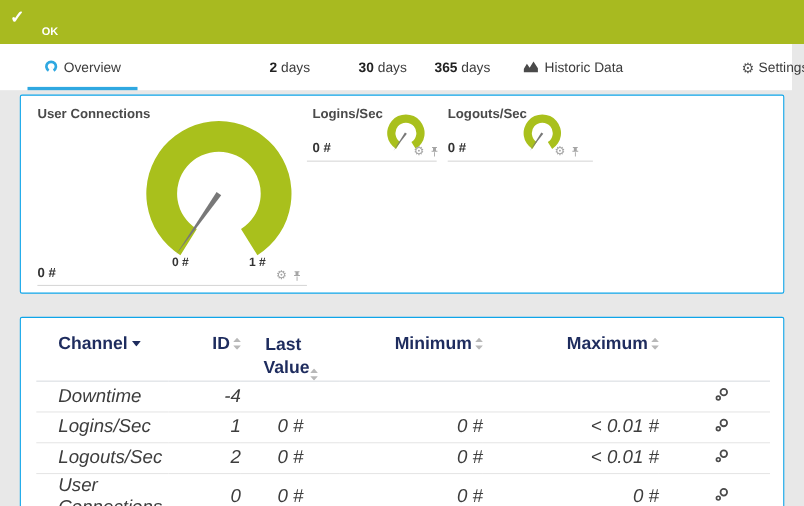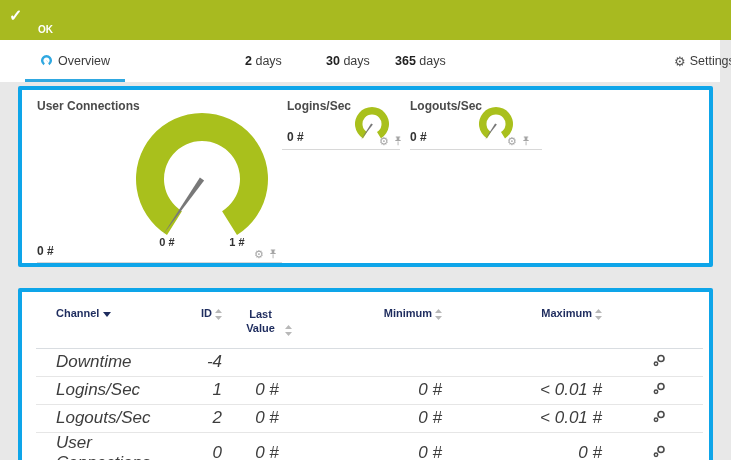--- a/index.html
+++ b/index.html
@@ -20,36 +20,36 @@
   
   .tabs { position:absolute; top:40px; left:0; width:720px; height:42px; background:#fff; }
   .tab { position:absolute; top:0; height:42px; line-height:42px; font-size:12.5px; color:#3c3c3c; cursor:pointer; white-space:nowrap; }
   .tab .ticon { vertical-align:middle; margin-right:5px; position:relative; top:-1px; }
   .tab.active { text-align:center; }
   .tab .underline { position:absolute; bottom:0; left:0; width:100%; height:3px; background:#2fa8e1; }
   .tab b { font-weight:bold; color:#222; }
   .gearglyph { font-style:normal; color:#555; font-size:13px; vertical-align:middle; margin-right:4px; }
 
   
-  .panel { position:absolute; left:18px; width:695px; background:#fff; border:4px solid #0ea5e9; border-radius:2px; }
+  .panel { position:absolute; left:18px; width:695px; background:#fff; border:1px solid #0ea5e9; border-radius:2px; }
   .panel.gauges { top:86px; height:181px; }
   .panel.tablepanel { top:288px; height:200px; }
 
   
   .blocktitle { position:absolute; font-size:12px; font-weight:bold; color:#4a4a4a; }
   .gvalue { position:absolute; font-size:12px; font-weight:bold; color:#333; }
   .gscale { position:absolute; font-size:11px; font-weight:bold; color:#333; width:40px; text-align:center; }
   .gdivider { position:absolute; height:1px; background:#d8d8d8; }
   .miniicons { position:absolute; display:flex; align-items:center; gap:5px; cursor:pointer; }
   .miniicons .g { font-style:normal; color:#a5a5a5; font-size:11px; line-height:10px; }
 
   
   .tblwrap { margin:0 14px; }
   table { width:667px; border-collapse:collapse; table-layout:fixed; }
-  th { color:#1e2c5e; font-size:11px; font-weight:bold; vertical-align:top; padding-top:15px; height:56px; cursor:pointer; }
+  th { color:#1e2c5e; font-size:16px; font-weight:bold; vertical-align:top; padding-top:15px; height:56px; cursor:pointer; }
   th,td { border-bottom:1px solid #e6e6e6; }
   th { border-bottom:1px solid #d9dde1; }
   td { height:28px; font-size:17px; color:#3d3d3d;font-style:italic; }
   .c-channel { text-align:left; padding-left:20px; }
   .c-id { text-align:right; }
   .c-last { text-align:center; }
   .c-min, .c-max { text-align:right; }
   .c-edit { text-align:center; padding-left:14px; }
   .sorticon { margin-left:3px; vertical-align:middle; }
   .careticon { margin-left:4px; vertical-align:middle; }
@@ -80,20 +80,25 @@
   </div>
 
   <div class="tab" style="left:326px;">
     <b>30</b>&nbsp;<span>days</span>
   </div>
 
   <div class="tab" style="left:395px;">
     <b>365</b>&nbsp;<span>days</span>
   </div>
 
+  <div class="tab" style="left:476px;">
+    <svg class="ticon" width="14" height="11" viewBox="0 0 14 11">
+      <path d="M0,11 L0,8 3,3 5.5,6.5 9,1 13,7 13,11 Z" fill="#4a4a4a"></path>
+    </svg><span>Historic Data</span>
+  </div>
 
 
   <div class="tab" style="left:674px;">
     <i class="gearglyph">⚙</i><span>Settings</span>
   </div>
 </nav>
 
 <section class="panel gauges">
 
   <div class="blocktitle" style="left:15px;top:9px;">User Connections</div>

